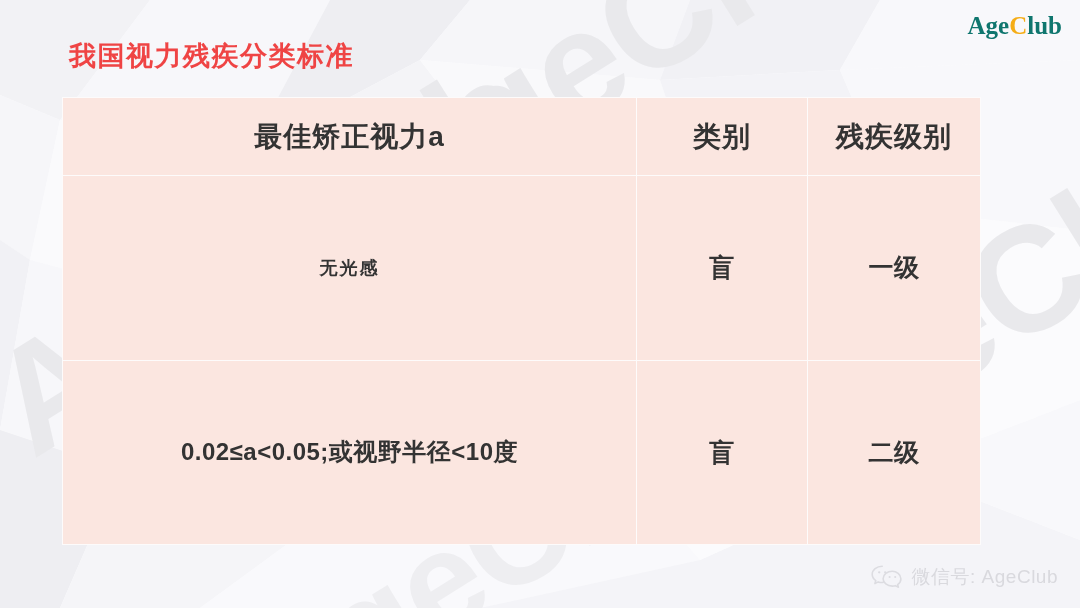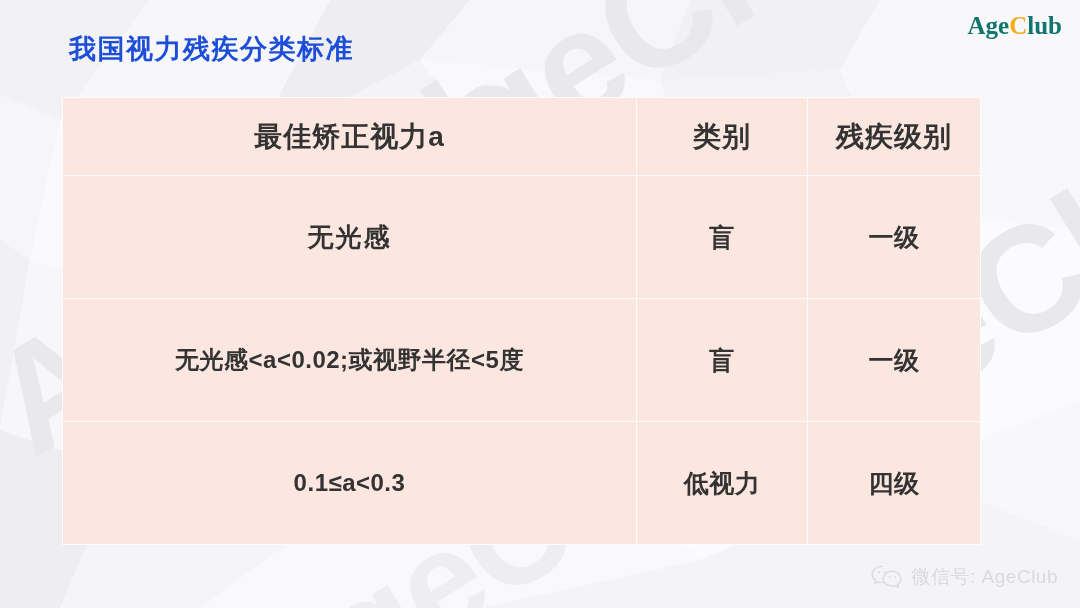--- a/index.html
+++ b/index.html
@@ -49,25 +49,25 @@
     letter-spacing:0px;
     line-height:1;
     white-space:nowrap;
   }
   #brand-logo .seg-blue { color:#0f766e; }
   #brand-logo .seg-gold { color:#f5ad16; }
 
   
   #page-title {
     position:absolute;
-    left:69px; top:31px;
+    left:69px; top:38px;
     z-index:5;
     font-size:27px;
     font-weight:700;
-    color:#1d4ed8;
+    color:#ef4444;
     letter-spacing:1.5px;
     white-space:nowrap;
   }
 
   
   #vision-table {
     position:absolute;
     left:62px; top:97px;
     width:918px; height:448px;
     z-index:4;
@@ -92,21 +92,21 @@
     height:78px;
     font-size:28px;
     letter-spacing:1px;
   }
   #vision-table tbody tr { height:74px; }
   #vision-table tbody td {
     font-size:25px;
     letter-spacing:0.5px;
   }
   #vision-table tbody td.cell-criteria { font-size:24px; }
-  #vision-table tbody tr:first-child td.cell-criteria { font-size:26px; letter-spacing:2px; }
+  #vision-table tbody tr:first-child td.cell-criteria { font-size:18px; letter-spacing:2px; }
 
   
   #footer-wechat {
     position:absolute;
     right:22px; bottom:18px;
     z-index:6;
     display:flex;
     align-items:center;
     gap:8px;
     color:#d9d9de;
@@ -171,28 +171,23 @@
         <th>残疾级别</th>
       </tr>
     </thead>
     <tbody>
       <tr>
         <td class="cell-criteria">无光感</td>
         <td class="cell-category">盲</td>
         <td class="cell-grade">一级</td>
       </tr>
       <tr>
-        <td class="cell-criteria">无光感&lt;a&lt;0.02;或视野半径&lt;5度</td>
+        <td class="cell-criteria">0.02≤a&lt;0.05;或视野半径&lt;10度</td>
         <td class="cell-category">盲</td>
-        <td class="cell-grade">一级</td>
-      </tr>
-      <tr>
-        <td class="cell-criteria">0.1≤a&lt;0.3</td>
-        <td class="cell-category">低视力</td>
-        <td class="cell-grade">四级</td>
+        <td class="cell-grade">二级</td>
       </tr>
     </tbody>
   </table>
 
   <div id="footer-wechat">
     <span class="wechat-glyph">
       <svg width="34" height="26" viewBox="0 0 34 26" aria-hidden="true">
         <path d="M12.2 2.2C6.6 2.2 2.2 5.9 2.2 10.3c0 2.5 1.4 4.8 3.6 6.3l-0.9 3 3.3-1.7c1.2 0.35 2.5 0.55 3.9 0.55 0.35 0 0.7-0.02 1.05-0.05" fill="none" stroke="#dcdce1" stroke-width="1.6" stroke-linejoin="round" stroke-linecap="round"></path>
         <circle cx="9.2" cy="8.3" r="1.15" fill="#dcdce1"></circle>
         <circle cx="15.2" cy="8.3" r="1.15" fill="#dcdce1"></circle>

